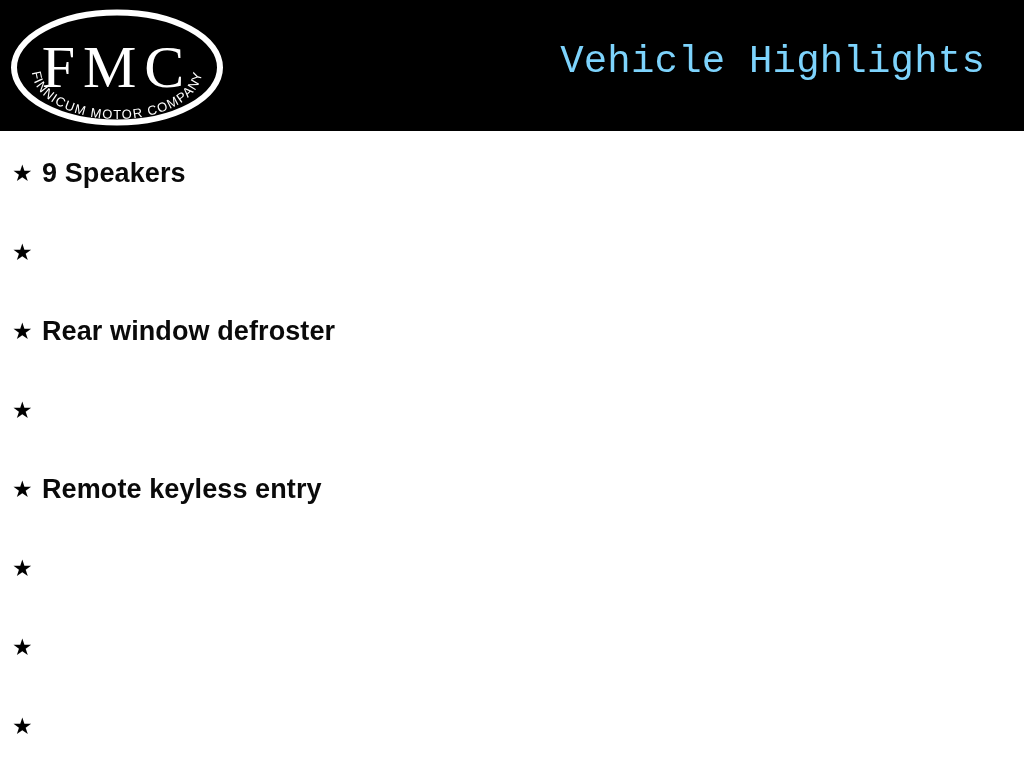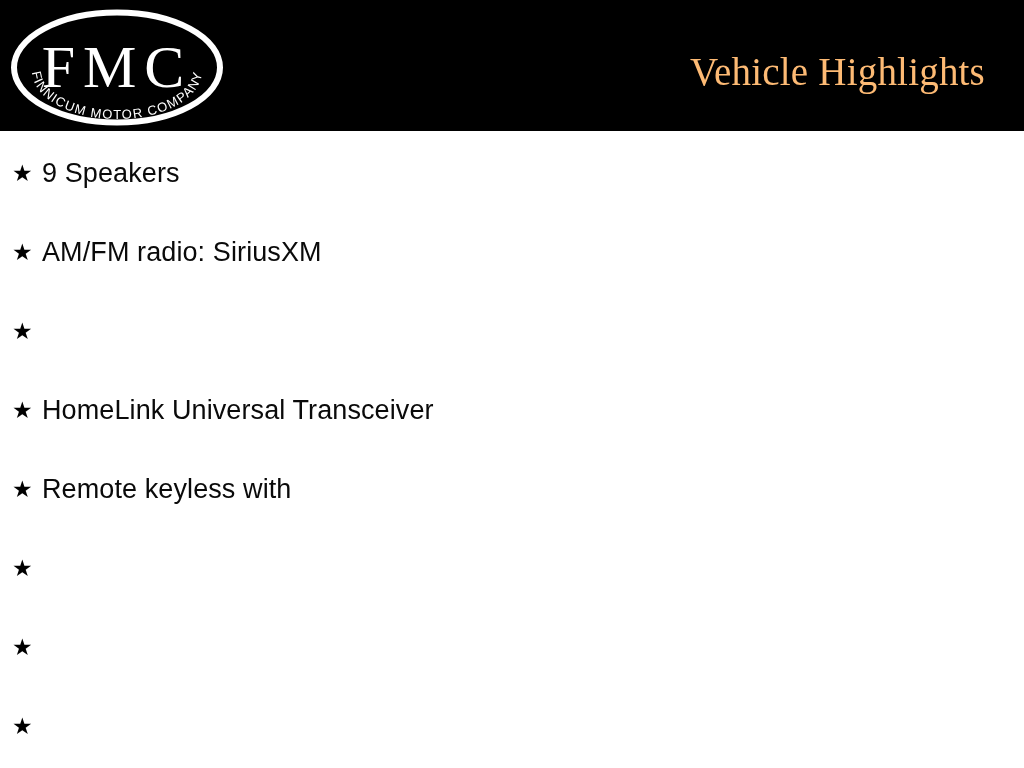--- a/index.html
+++ b/index.html
@@ -44,23 +44,23 @@
   .logo svg {
     display: block;
     width: 214px;
     height: 117px;
   }
 
   
   .header-title {
     position: absolute;
     right: 39px;
-    top: 48px;
-    color: #fdba74;
-    font-family: Liberation Serif, serif;
+    top: 38px;
+    color: #7dd3fc;
+    font-family: Liberation Mono, monospace;
     font-size: 39px;
     font-weight: 400;
     line-height: 48px;
     letter-spacing: 0.2px;
     white-space: nowrap;
     text-align: right;
   }
 
   
   .features {
@@ -89,21 +89,21 @@
     font-family: "DejaVu Sans", sans-serif;
     font-size: 23px;
     line-height: 1;
     text-align: left;
   }
   .feature-label {
     flex: 1 1 auto;
     color: #0a0a0a;
     font-family: "Liberation Sans", sans-serif;
     font-size: 27px;
-    font-weight: 400;
+    font-weight: 700;
     line-height: 34px;
     white-space: nowrap;
     letter-spacing: 0.1px;
   }
 </style>
 </head>
 <body>
 
 <div class="slide">
 
@@ -130,35 +130,34 @@
 
   <ul class="features">
 
     <li class="feature-row" style="top:22px;">
       <span class="bullet-star">★</span>
       <span class="feature-label">9 Speakers</span>
     </li>
 
     <li class="feature-row" style="top:101px;">
       <span class="bullet-star">★</span>
-      <span class="feature-label">AM/FM radio: SiriusXM</span>
     </li>
 
     <li class="feature-row" style="top:180px;">
       <span class="bullet-star">★</span>
+      <span class="feature-label">Rear window defroster</span>
     </li>
 
     <li class="feature-row" style="top:259px;">
       <span class="bullet-star">★</span>
-      <span class="feature-label">HomeLink Universal Transceiver</span>
     </li>
 
     <li class="feature-row" style="top:338px;">
       <span class="bullet-star">★</span>
-      <span class="feature-label">Remote keyless with</span>
+      <span class="feature-label">Remote keyless entry</span>
     </li>
 
     <li class="feature-row" style="top:417px;">
       <span class="bullet-star">★</span>
     </li>
 
     <li class="feature-row" style="top:496px;">
       <span class="bullet-star">★</span>
     </li>
 

